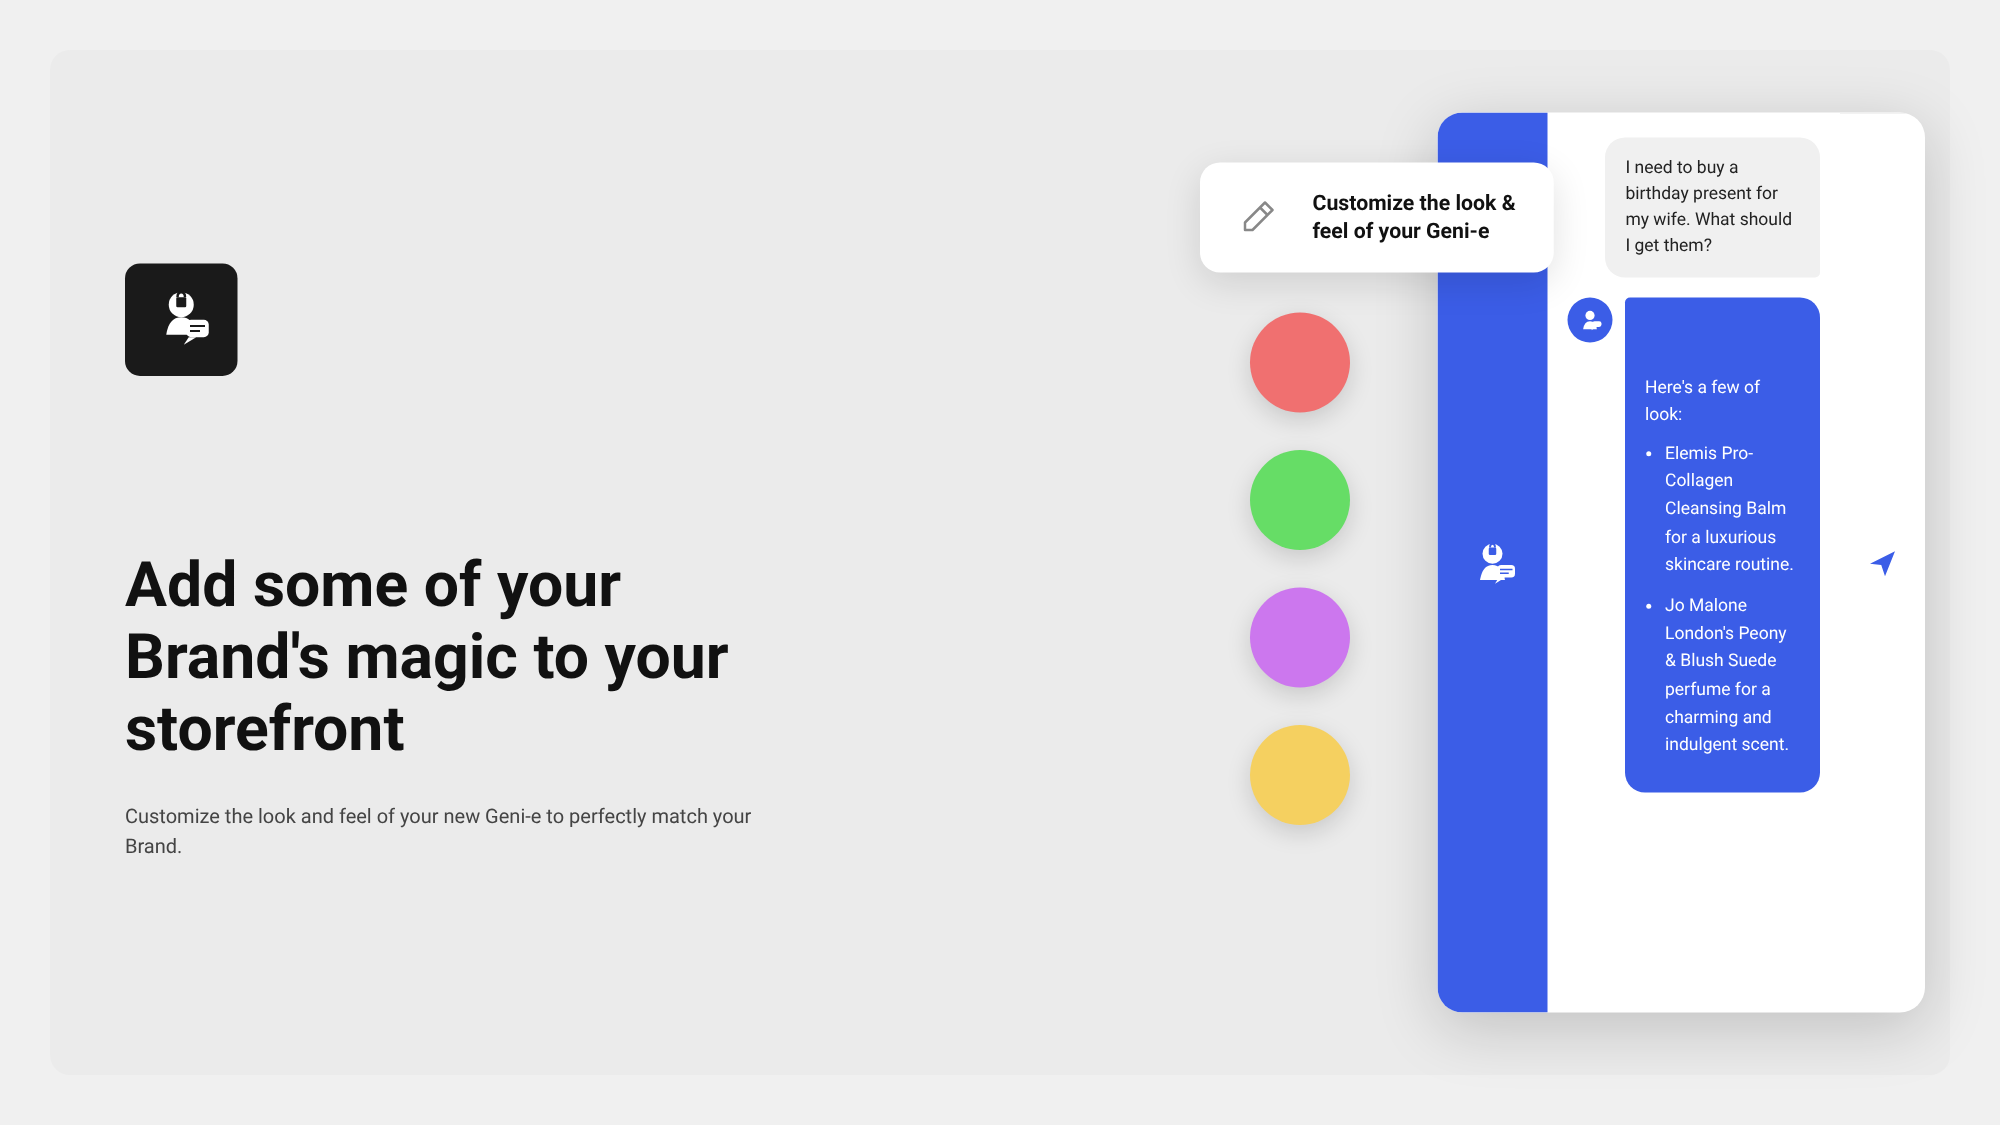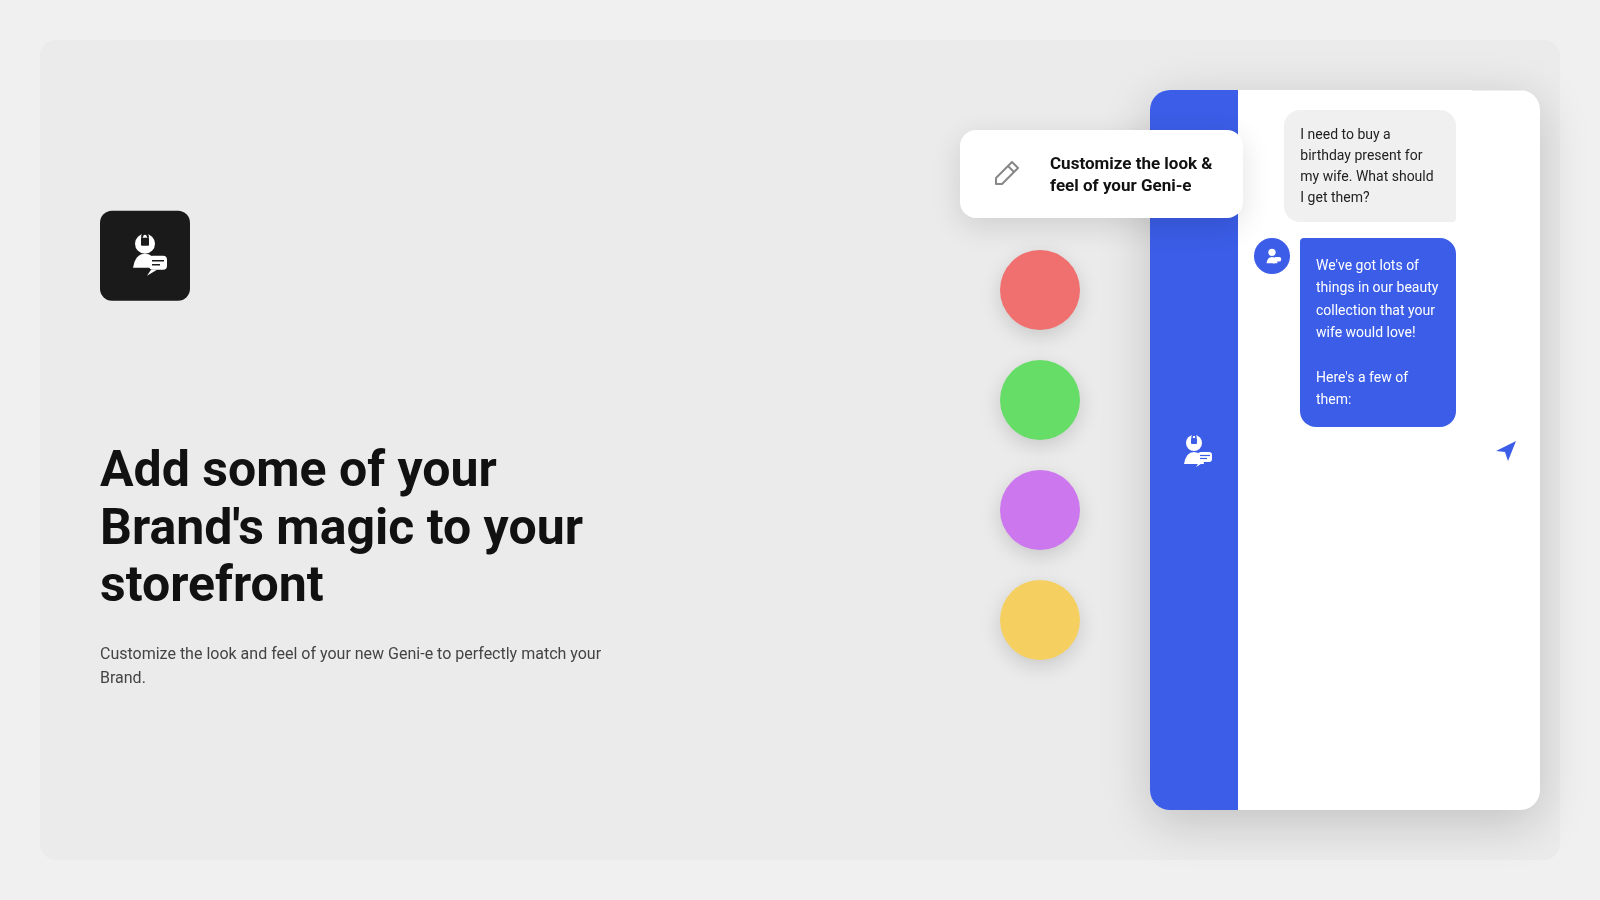--- a/index.html
+++ b/index.html
@@ -323,23 +323,26 @@
           <div class="bot-avatar">
             <svg viewBox="0 0 24 24" fill="none" xmlns="http://www.w3.org/2000/svg">
               <circle cx="12" cy="8" r="4" fill="white"></circle>
               <path d="M6 20 Q7 13 12 13 Q17 13 18 20" fill="white"></path>
 
               <rect x="14" y="13" width="8" height="5" rx="2" fill="white"></rect>
               <polygon points="15,18 13,21 18,18" fill="white"></polygon>
             </svg>
           </div>
           <div class="msg-bot">
-            <span>We've got lots of things in our beauty collection that your wife would love!</span>
             <br><br>
-            <span>Here's a few of them:</span>
+            <span>Here's a few of look:</span>
+            <ul>
+              <li>Elemis Pro-Collagen Cleansing Balm for a luxurious skincare routine.</li>
+              <li>Jo Malone London's Peony &amp; Blush Suede perfume for a charming and indulgent scent.</li>
+            </ul>
           </div>
         </div>
 
       </div>
 
       <div class="chat-input-area">
         <div class="send-btn">
           <svg viewBox="0 0 24 24" xmlns="http://www.w3.org/2000/svg">
             <path d="M2 12L22 2L14 22L11 13L2 12Z" fill="#3b5de7"></path>
           </svg>

